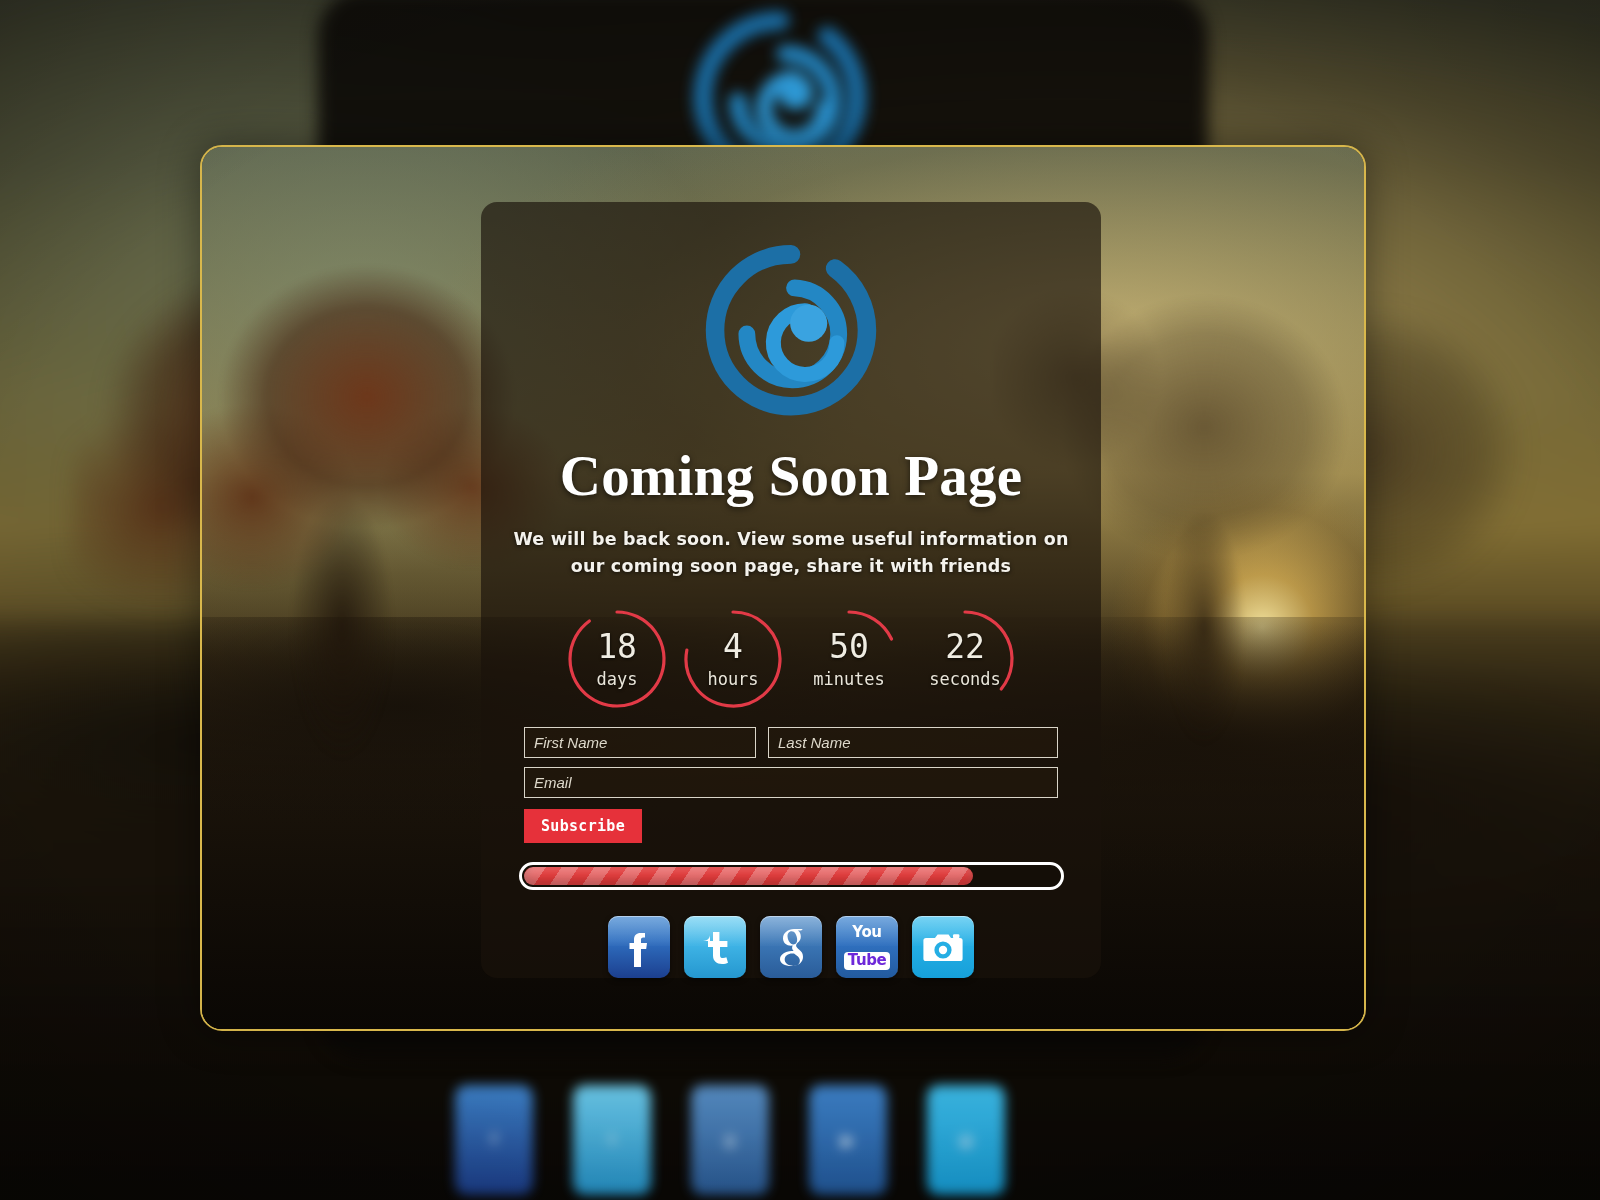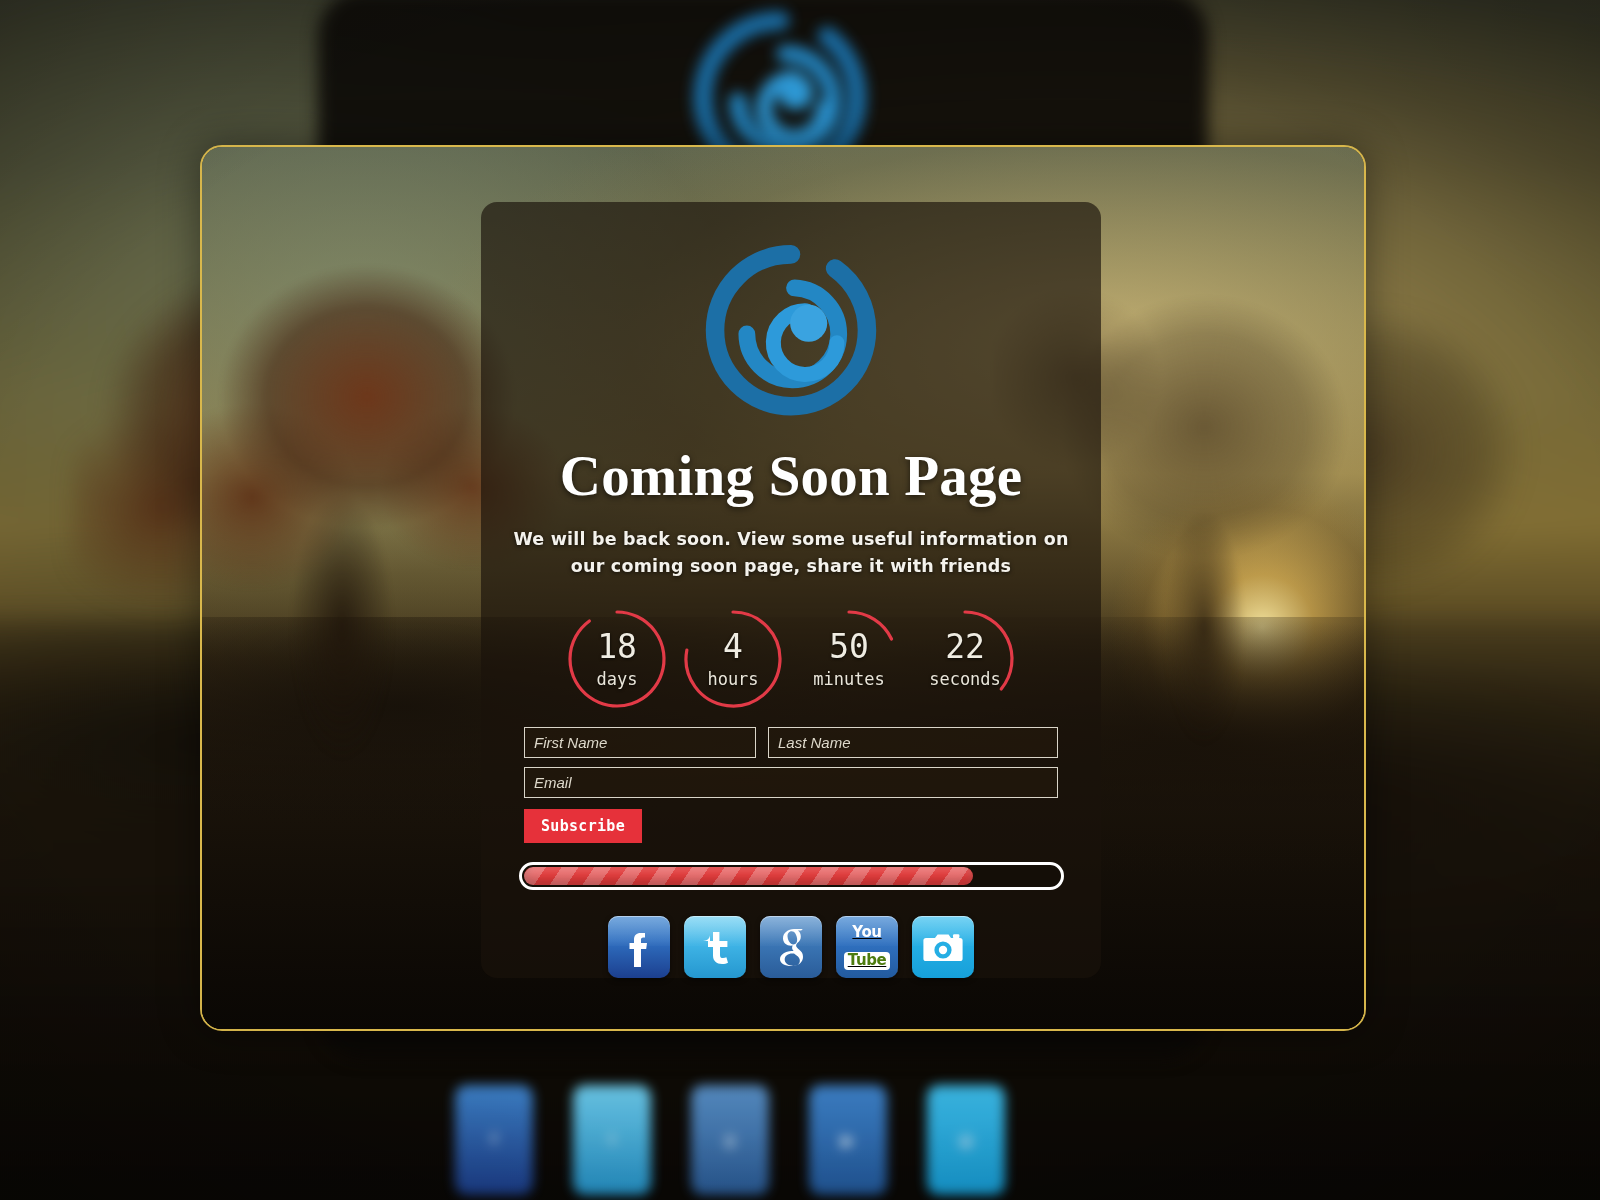--- a/index.html
+++ b/index.html
@@ -353,21 +353,21 @@
   .social-btn::after {
     content: "";
     position: absolute;
     left: 0; right: 0; top: 0; height: 48%;
     background: linear-gradient(to bottom, rgba(255,255,255,.30), rgba(255,255,255,.02));
     pointer-events: none;
   }
   .sb-facebook  { background: linear-gradient(to bottom, #3f86d0 0%, #2f6fc0 40%, #1c3f8f 100%); }
   .sb-twitter   { background: linear-gradient(to bottom, #6fd0f2 0%, #3fb4e6 45%, #2597cf 100%); }
   .sb-google    { background: linear-gradient(to bottom, #5a93cc 0%, #3b76b5 45%, #2a5c99 100%); }
-  .sb-youtube   { background: linear-gradient(to bottom, #3f86d0 0%, #2f70bf 45%, #225a9e 100%); text-decoration: underline; }
+  .sb-youtube   { background: linear-gradient(to bottom, #3f86d0 0%, #2f70bf 45%, #225a9e 100%); }
   .sb-instagram { background: linear-gradient(to bottom, #3ec0ef 0%, #25aee4 45%, #16a0da 100%); }
 
   .social-btn svg { position: relative; z-index: 2; }
 
   .yt-badge {
     position: relative;
     z-index: 2;
     display: flex;
     flex-direction: column;
     align-items: center;
@@ -375,21 +375,21 @@
     color: #ffffff;
     font-family: "DejaVu Sans", sans-serif;
     font-weight: bold;
   }
   .yt-you { font-size: 15px; letter-spacing: -.4px; }
   .yt-tube {
     margin-top: 12px;
     font-size: 15px;
     letter-spacing: -.4px;
     background: #ffffff;
-    color: #4d7c0f;
+    color: #6d28d9;
     border-radius: 4px;
     padding: 1px 4px 2px;
   }
 
   .vignette {
     position: absolute;
     inset: 0;
     pointer-events: none;
     background: radial-gradient(ellipse 120% 110% at 50% 48%, rgba(0,0,0,0) 42%, rgba(0,0,0,.55) 100%);
   }

